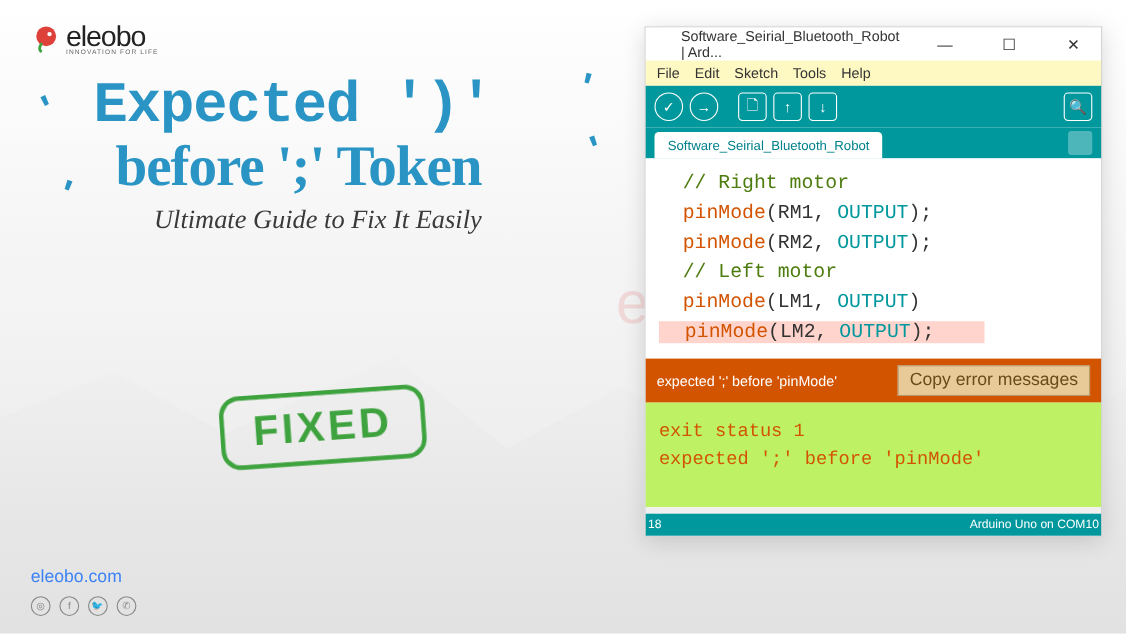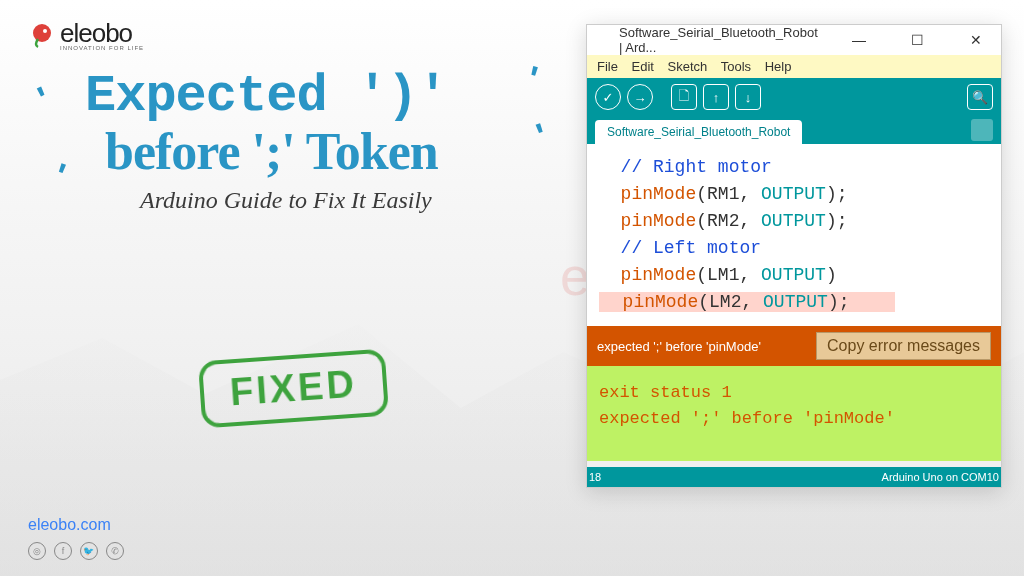--- a/index.html
+++ b/index.html
@@ -35,21 +35,21 @@
 .ide-menu{padding:4px 10px;font-size:13px;color:#333;background:#fef9c3}
 .ide-menu span{margin-right:10px}
 .ide-toolbar{background:#00979d;height:38px;display:flex;align-items:center;padding:0 8px;gap:6px}
 .tbtn{width:26px;height:26px;border:1.5px solid #fff;border-radius:4px;display:flex;align-items:center;justify-content:center;color:#fff;font-size:13px}
 .tbtn.round{border-radius:50%}
 .tbtn-spacer{flex:1}
 .ide-tabbar{background:#00979d;padding:0 8px 0 8px;height:28px;display:flex;align-items:flex-end}
 .ide-tab{background:#fff;padding:5px 12px;font-size:12px;color:#00818a;border-radius:4px 4px 0 0}
 .ide-tabbar-right{margin-left:auto;width:22px;height:22px;background:rgba(255,255,255,0.3);border-radius:3px;margin-bottom:3px}
 .code{background:#fff;padding:10px 12px;font-family:'Courier New',monospace;font-size:18px;line-height:1.5}
-.c-comment{color:#1d4ed8}
+.c-comment{color:#4d7c0f}
 .c-func{color:#d35400}
 .c-const{color:#00979d}
 .c-text{color:#333}
 .code-hl{background:#ffd4cc;padding:0 2px}
 .err-header{background:#d35400;color:#fff;padding:6px 10px;font-size:13px;display:flex;align-items:center}
 .err-copy{background:#e8c998;color:#6a4a1a;padding:4px 10px;font-size:16px;border:1px solid #b89868;margin-left:auto}
 .console{background:#bef264;color:#d35400;font-family:'Courier New',monospace;font-size:17px;padding:14px 12px;min-height:95px;line-height:1.5}
 .ide-status{background:#00979d;color:#fff;font-size:11px;padding:4px 2px;display:flex}
 .ide-status span:last-child{margin-left:auto}
 .ide-bottom-spacer{height:6px;background:#f0f0f0}
@@ -75,21 +75,21 @@
 </div>
 
 <div class="accent1">'</div>
 <div class="accent2">'</div>
 <div class="accent3">'</div>
 <div class="accent4">'</div>
 
 <div class="title-wrap">
   <div class="title1">Expected ')'</div>
   <div class="title2">before ';' Token</div>
-  <div class="subtitle">Arduino Guide to Fix It Easily</div>
+  <div class="subtitle">Ultimate Guide to Fix It Easily</div>
 </div>
 
 <div class="watermark">eleobo</div>
 <div class="watermark-sub">INNOVATION FOR LIFE</div>
 
 <div class="fixed-stamp">FIXED</div>
 
 <div class="footer">
   <div class="footer-url">eleobo.com</div>
   <div class="socials">

